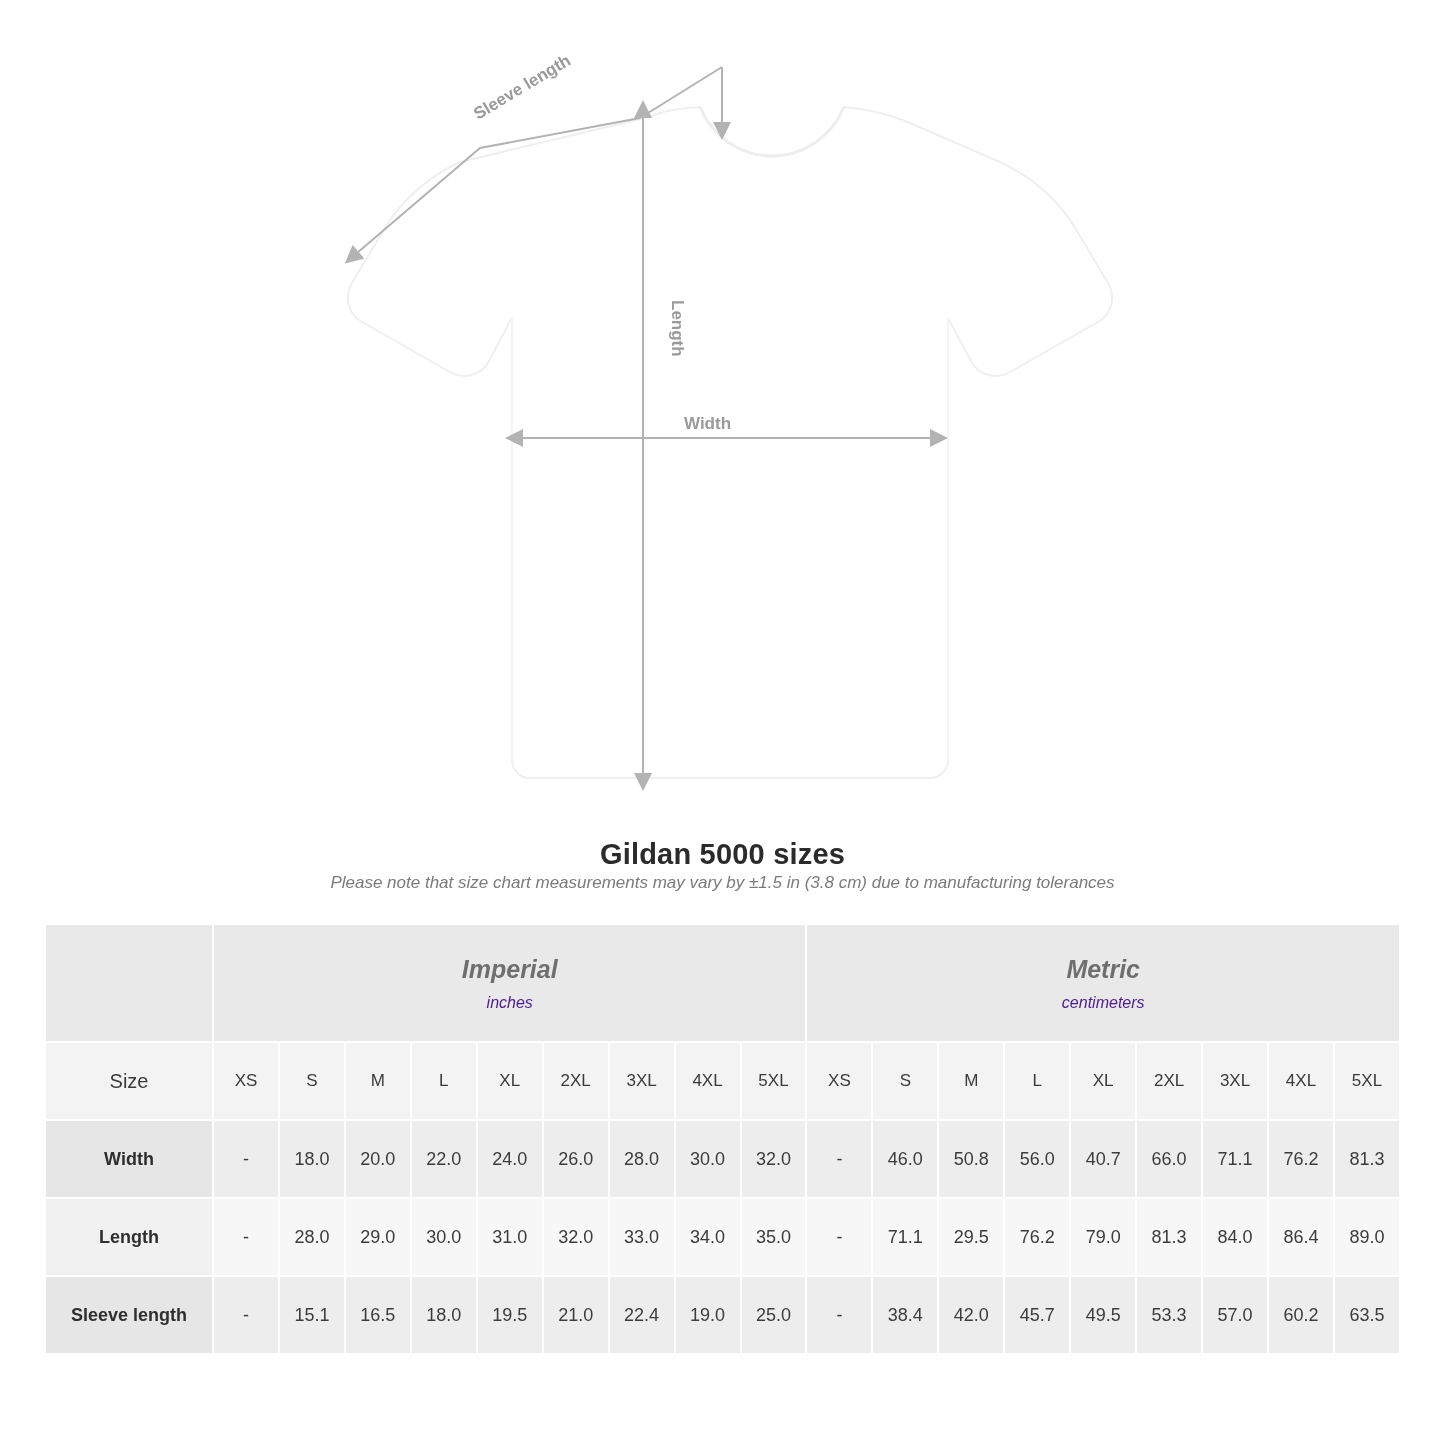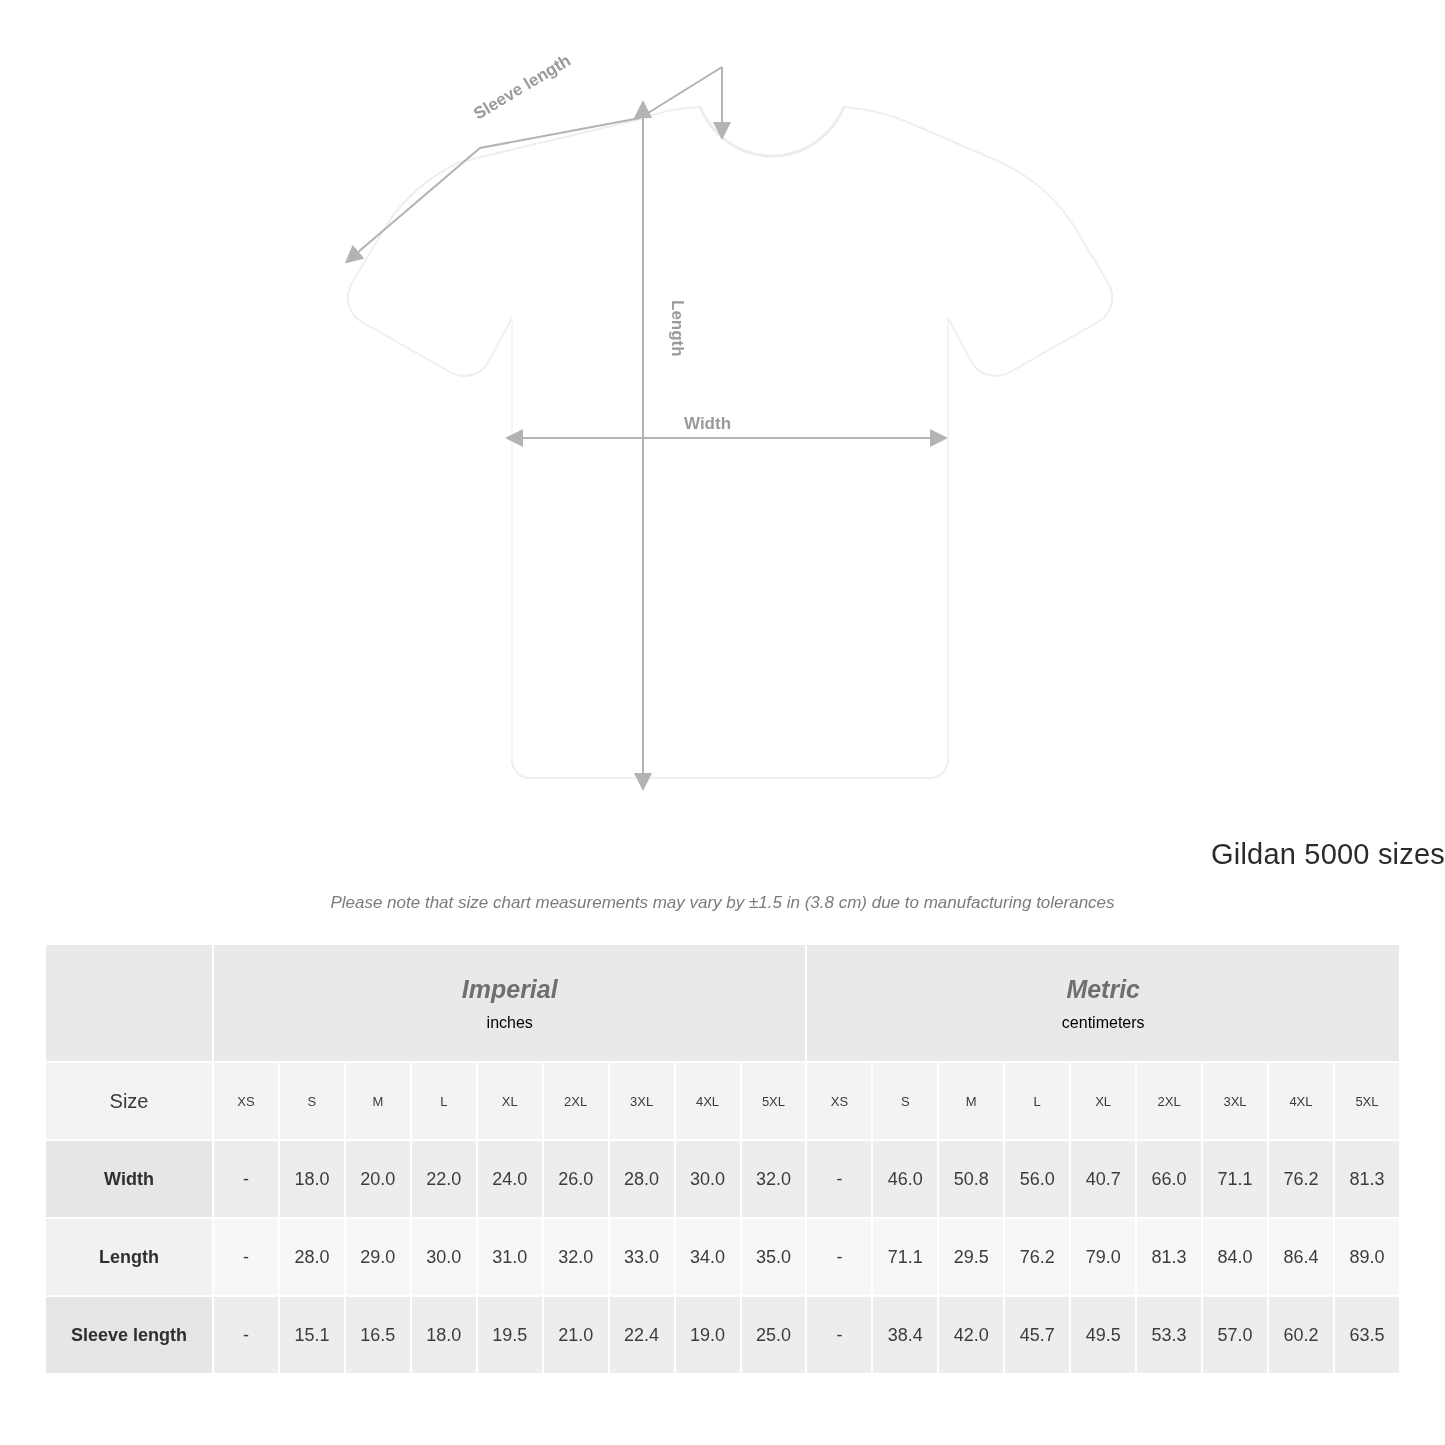--- a/index.html
+++ b/index.html
@@ -30,30 +30,29 @@
     display: block;
   }
 
   
   .title-block {
     text-align: center;
     margin-top: 8px;
   }
   .chart-title {
     font-size: 29px;
-    font-weight: normal;
+    font-weight: bold;
     color: #2b2b2b;
     letter-spacing: 0.2px;
-    text-align: right;
   }
   .chart-note {
     font-size: 17px;
     font-style: italic;
     color: #7b7b7b;
-    margin-top: 22px;
+    margin-top: 2px;
   }
 
   
   .table-wrap {
     margin: 30px 44px 0 44px;
     width: 1357px;
   }
   table.size-table {
     border-collapse: collapse;
     table-layout: fixed;
@@ -73,30 +72,31 @@
     padding: 0;
   }
   .unit-name {
     font-size: 25px;
     font-style: italic;
     font-weight: bold;
     color: #6f6f6f;
   }
   .unit-sub {
     font-size: 16px;
-    color: #000000;
+    font-style: italic;
+    color: #4c1d95;
     margin-top: 10px;
   }
 
   .head-row td {
     background: #f3f3f3;
     height: 74px;
     font-weight: bold;
     color: #3a3a3a;
-    font-size: 13px;
+    font-size: 17px;
   }
   .head-row td.rowlabel {
     font-size: 20px;
   }
 
   .data-row td {
     height: 74px;
     font-size: 18px;
     color: #3c3c3c;
   }

